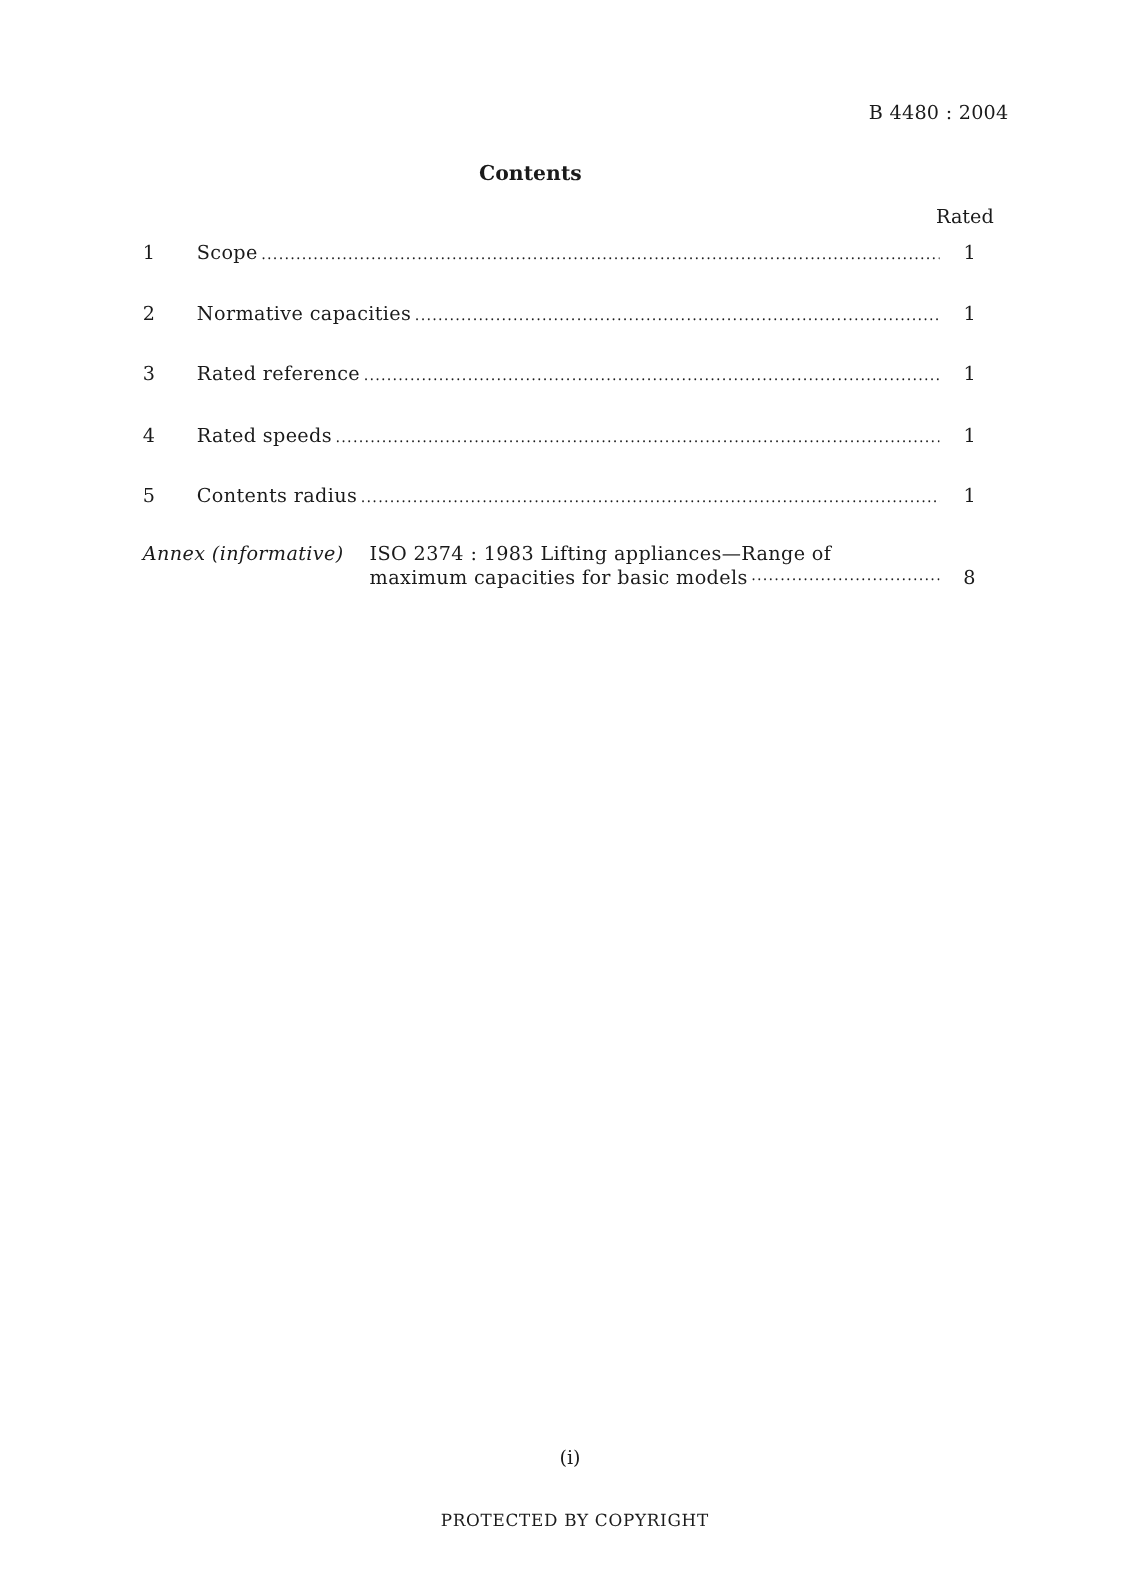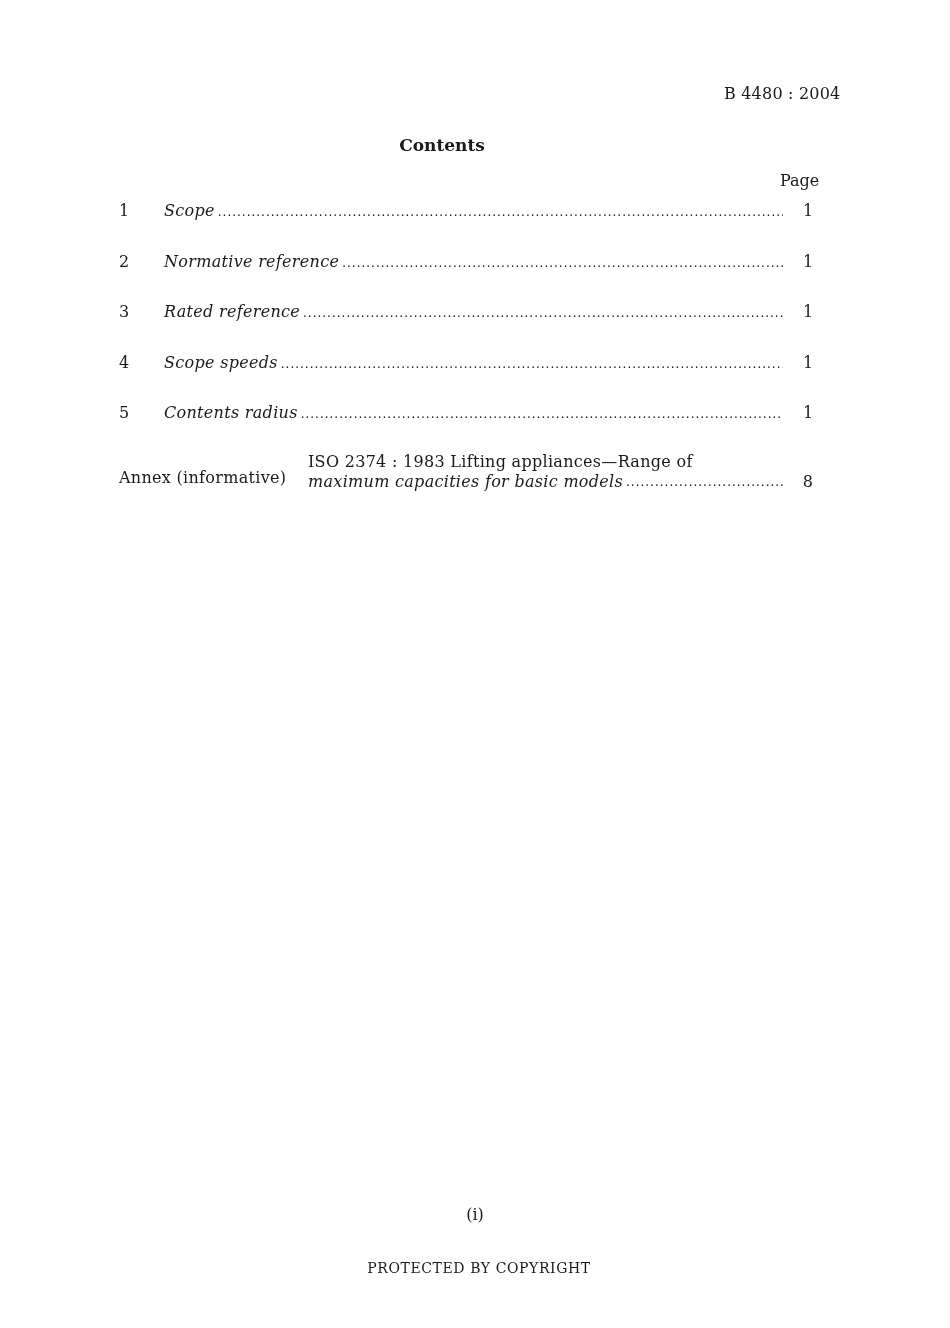--- a/index.html
+++ b/index.html
@@ -18,78 +18,78 @@
     }
     .page-col-header {
       position: absolute; top: 171px; left: 780px;
       font-size: 16px;
     }
     .toc-row {
       position: absolute; left: 119px; width: 700px; height: 22px;
       font-size: 16px; display: flex; align-items: baseline;
     }
     .toc-num { width: 45px; flex: none; }
-    .toc-title { white-space: nowrap; flex: none; letter-spacing: 0.3px; font-style: italic; }
+    .toc-title { white-space: nowrap; flex: none; letter-spacing: 0.3px; }
     .toc-leader {
       flex: 1; overflow: hidden; white-space: nowrap;
       margin: 0 6px 0 3px; letter-spacing: 1px; font-size: 12px;
     }
     .toc-page { width: 22px; text-align: center; flex: none; margin-left: 8px; }
     .annex {
       position: absolute; top: 452px; left: 119px; width: 700px;
       font-size: 16px; letter-spacing: 0.3px;
     }
-    .annex-label { position: absolute; left: 0; top: 16px; white-space: nowrap; }
+    .annex-label { position: absolute; left: 0; top: 0; white-space: nowrap; font-style: italic; }
     .annex-line1 { position: absolute; left: 189px; top: 0; white-space: nowrap; }
     .annex-line2 {
       position: absolute; left: 189px; top: 20px; width: 511px;
-      display: flex; align-items: center;
+      display: flex; align-items: flex-start;
     }
     .footer-page {
       position: absolute; top: 1205px; left: 0; width: 950px;
       text-align: center; font-size: 16px;
     }
     .footer-copyright {
       position: absolute; top: 1260px; left: 0; width: 958px;
       text-align: center; font-size: 14px; letter-spacing: 0.6px;
     }
   </style>
 </head>
 <body>
 
 <div>
 
   <div class="std-number">B 4480 : 2004</div>
 
   <div class="contents-title">Contents</div>
 
-  <div class="page-col-header">Page</div>
+  <div class="page-col-header">Rated</div>
 
   <div>
     <div class="toc-row" style="top:201px;">
       <span class="toc-num">1</span>
       <span class="toc-title">Scope</span>
       <span class="toc-leader">................................................................................................................................................................................</span>
       <span class="toc-page">1</span>
     </div>
     <div class="toc-row" style="top:252px;">
       <span class="toc-num">2</span>
-      <span class="toc-title">Normative reference</span>
+      <span class="toc-title">Normative capacities</span>
       <span class="toc-leader">................................................................................................................................................................................</span>
       <span class="toc-page">1</span>
     </div>
     <div class="toc-row" style="top:302px;">
       <span class="toc-num">3</span>
       <span class="toc-title">Rated reference</span>
       <span class="toc-leader">................................................................................................................................................................................</span>
       <span class="toc-page">1</span>
     </div>
     <div class="toc-row" style="top:353px;">
       <span class="toc-num">4</span>
-      <span class="toc-title">Scope speeds</span>
+      <span class="toc-title">Rated speeds</span>
       <span class="toc-leader">................................................................................................................................................................................</span>
       <span class="toc-page">1</span>
     </div>
     <div class="toc-row" style="top:403px;">
       <span class="toc-num">5</span>
       <span class="toc-title">Contents radius</span>
       <span class="toc-leader">................................................................................................................................................................................</span>
       <span class="toc-page">1</span>
     </div>
 

